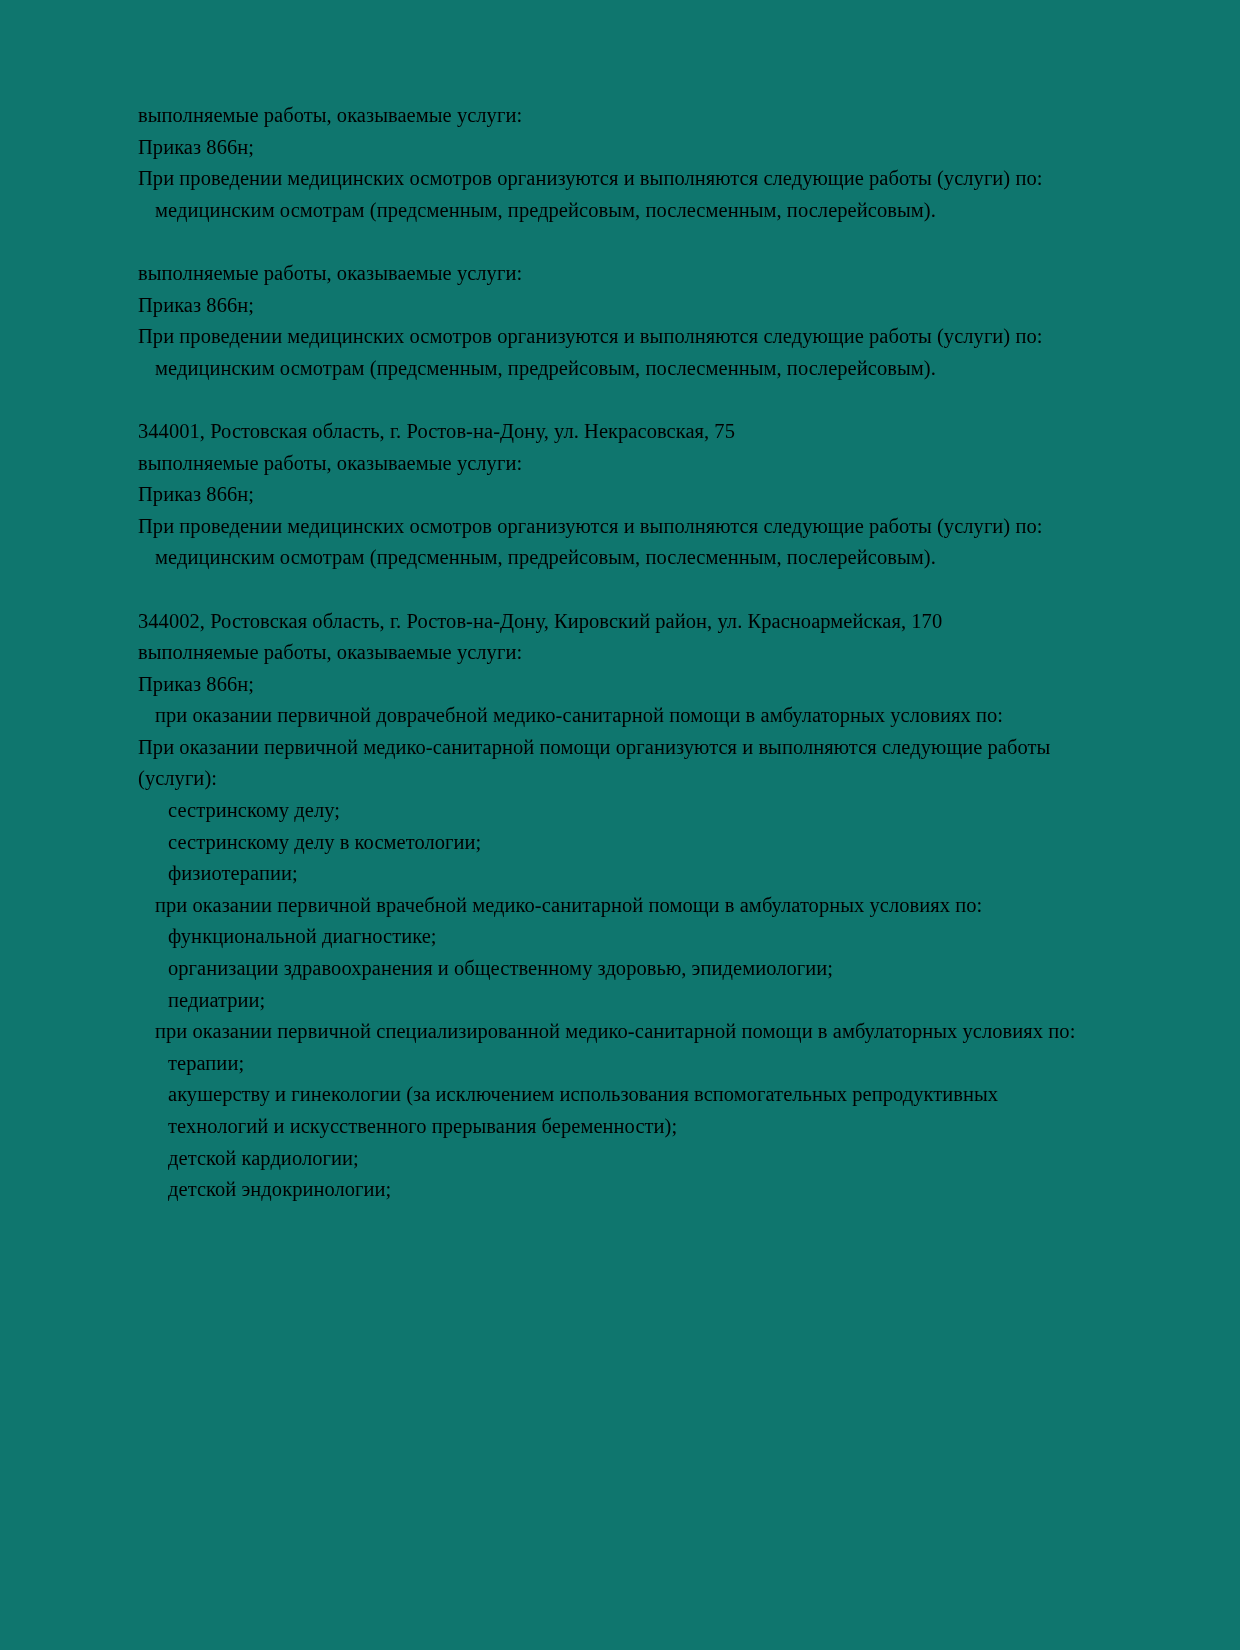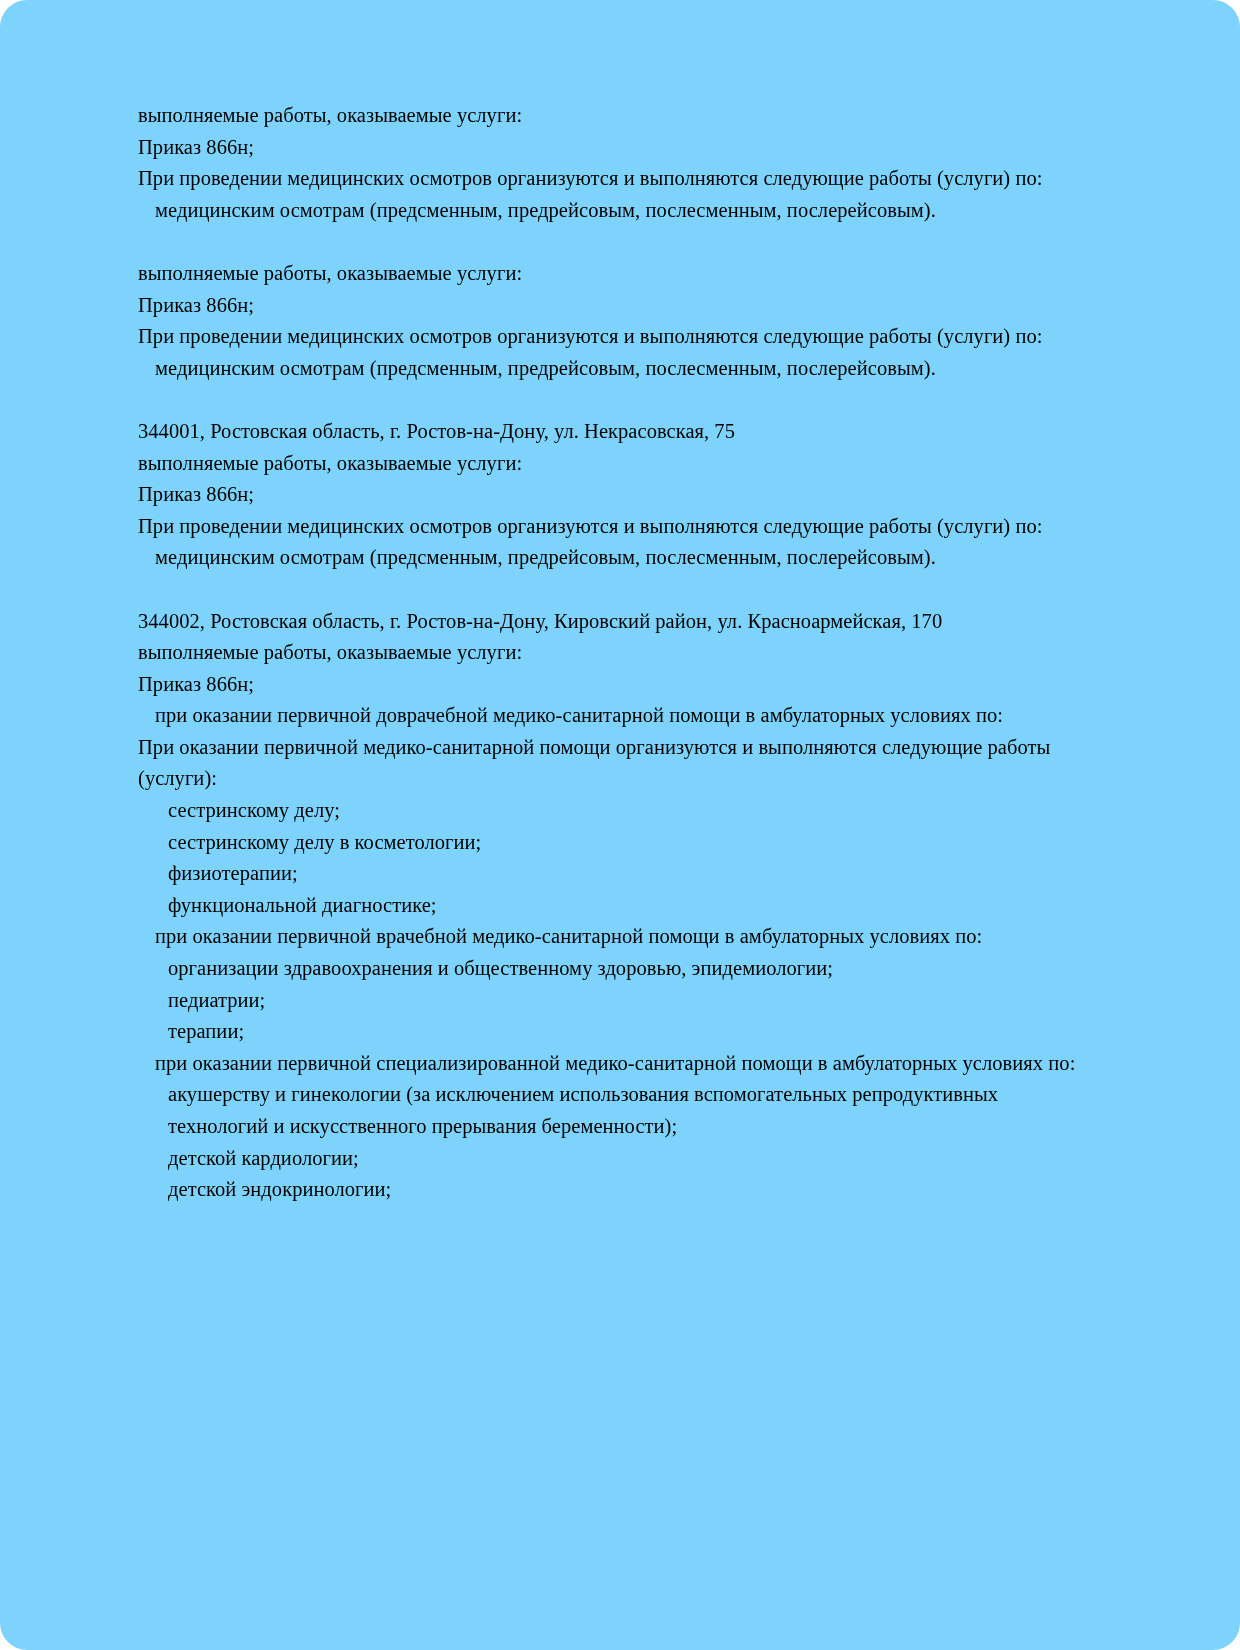--- a/index.html
+++ b/index.html
@@ -5,25 +5,24 @@
   html, body {
     margin: 0;
     padding: 0;
     background: #ffffff;
   }
   .page {
     position: relative;
     width: 1240px;
     height: 1650px;
     margin: 0 auto;
-    background: #7dd3fc;
+    background: #0f766e;
     font-family: "Liberation Serif", "DejaVu Serif", serif;
     color: #000000;
     box-sizing: border-box;
-    border-radius: 27px;
   }
   .content {
     position: absolute;
     left: 138px;
     top: 100px;
     width: 960px;
   }
   .line {
     font-size: 20.5px;
     line-height: 31.6px;
@@ -75,25 +74,25 @@
 
     <div class="block">
       <div class="line">344002, Ростовская область, г. Ростов-на-Дону, Кировский район, ул. Красноармейская, 170</div>
       <div class="line">выполняемые работы, оказываемые услуги:</div>
       <div class="line">Приказ 866н;</div>
       <div class="line indent-1">при оказании первичной доврачебной медико-санитарной помощи в амбулаторных условиях по:</div>
       <div class="line">При оказании первичной медико-санитарной помощи организуются и выполняются следующие работы (услуги):</div>
       <div class="line indent-2">сестринскому делу;</div>
       <div class="line indent-2">сестринскому делу в косметологии;</div>
       <div class="line indent-2">физиотерапии;</div>
+      <div class="line indent-1">при оказании первичной врачебной медико-санитарной помощи в амбулаторных условиях по:</div>
       <div class="line indent-2">функциональной диагностике;</div>
-      <div class="line indent-1">при оказании первичной врачебной медико-санитарной помощи в амбулаторных условиях по:</div>
       <div class="line indent-2">организации здравоохранения и общественному здоровью, эпидемиологии;</div>
       <div class="line indent-2">педиатрии;</div>
+      <div class="line indent-1">при оказании первичной специализированной медико-санитарной помощи в амбулаторных условиях по:</div>
       <div class="line indent-2">терапии;</div>
-      <div class="line indent-1">при оказании первичной специализированной медико-санитарной помощи в амбулаторных условиях по:</div>
       <div class="line indent-2">акушерству и гинекологии (за исключением использования вспомогательных репродуктивных технологий и искусственного прерывания беременности);</div>
       <div class="line indent-2">детской кардиологии;</div>
       <div class="line indent-2">детской эндокринологии;</div>
     </div>
 
   </div>
 </div>
 
 </body></html>

